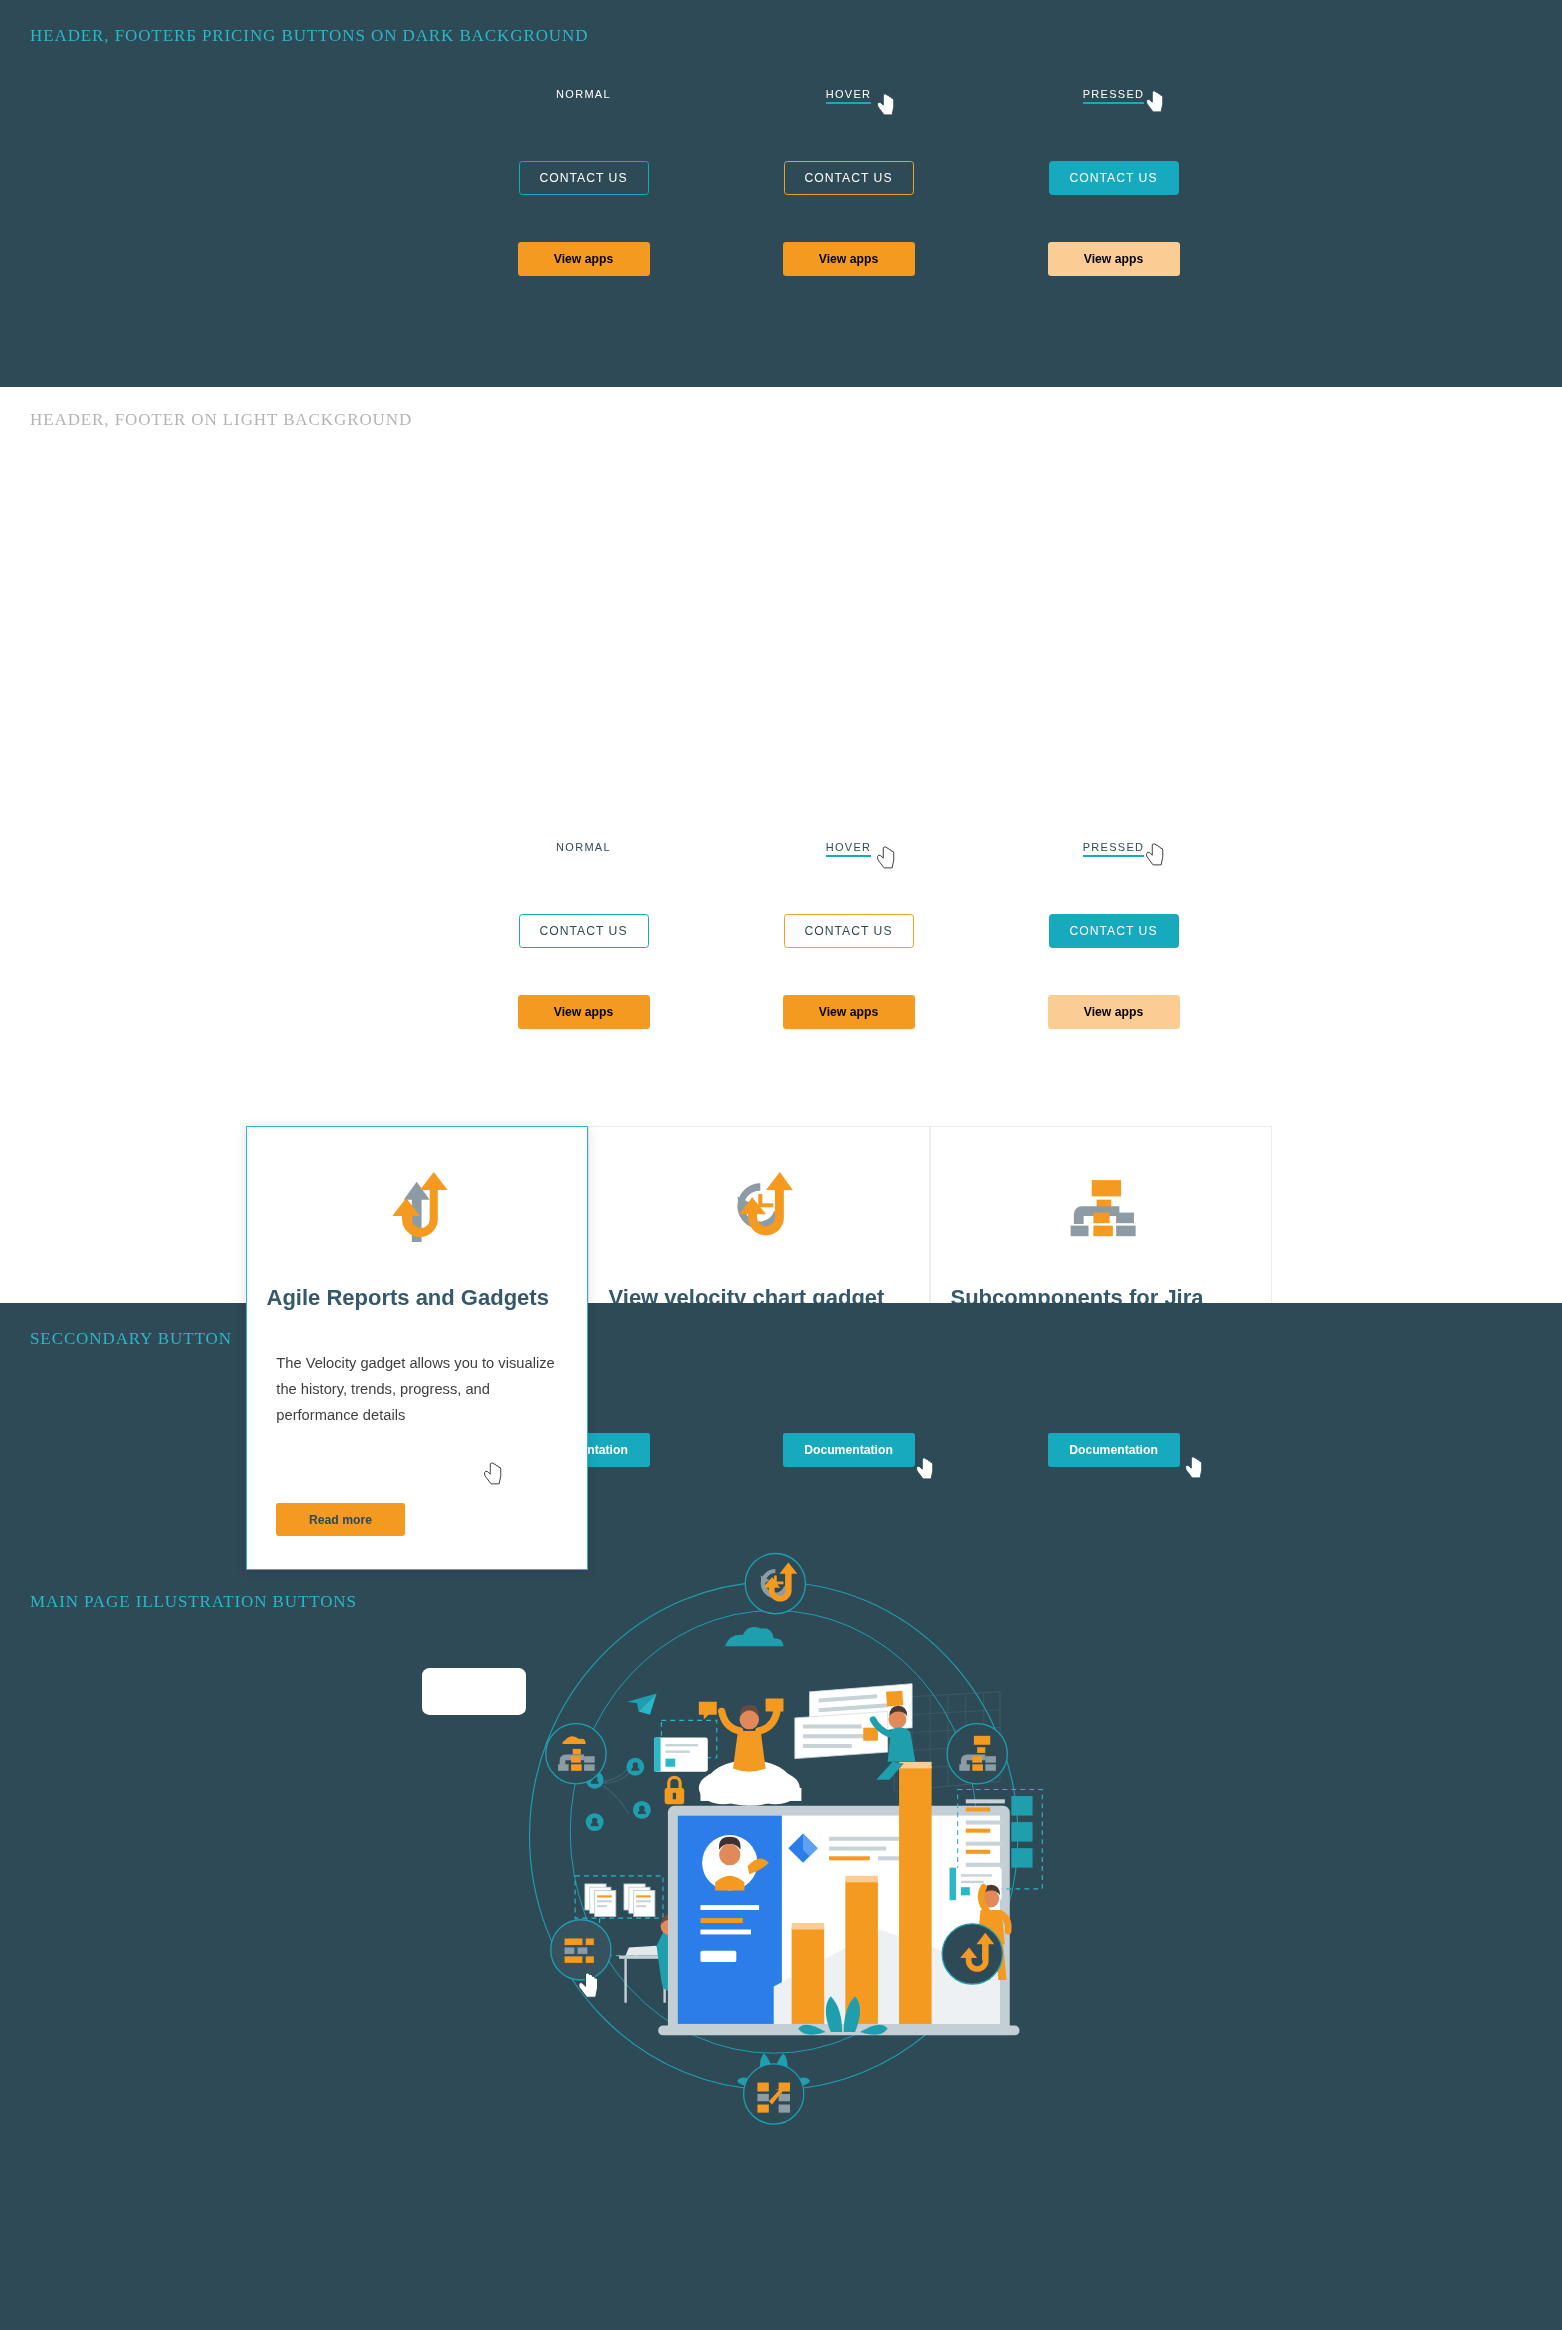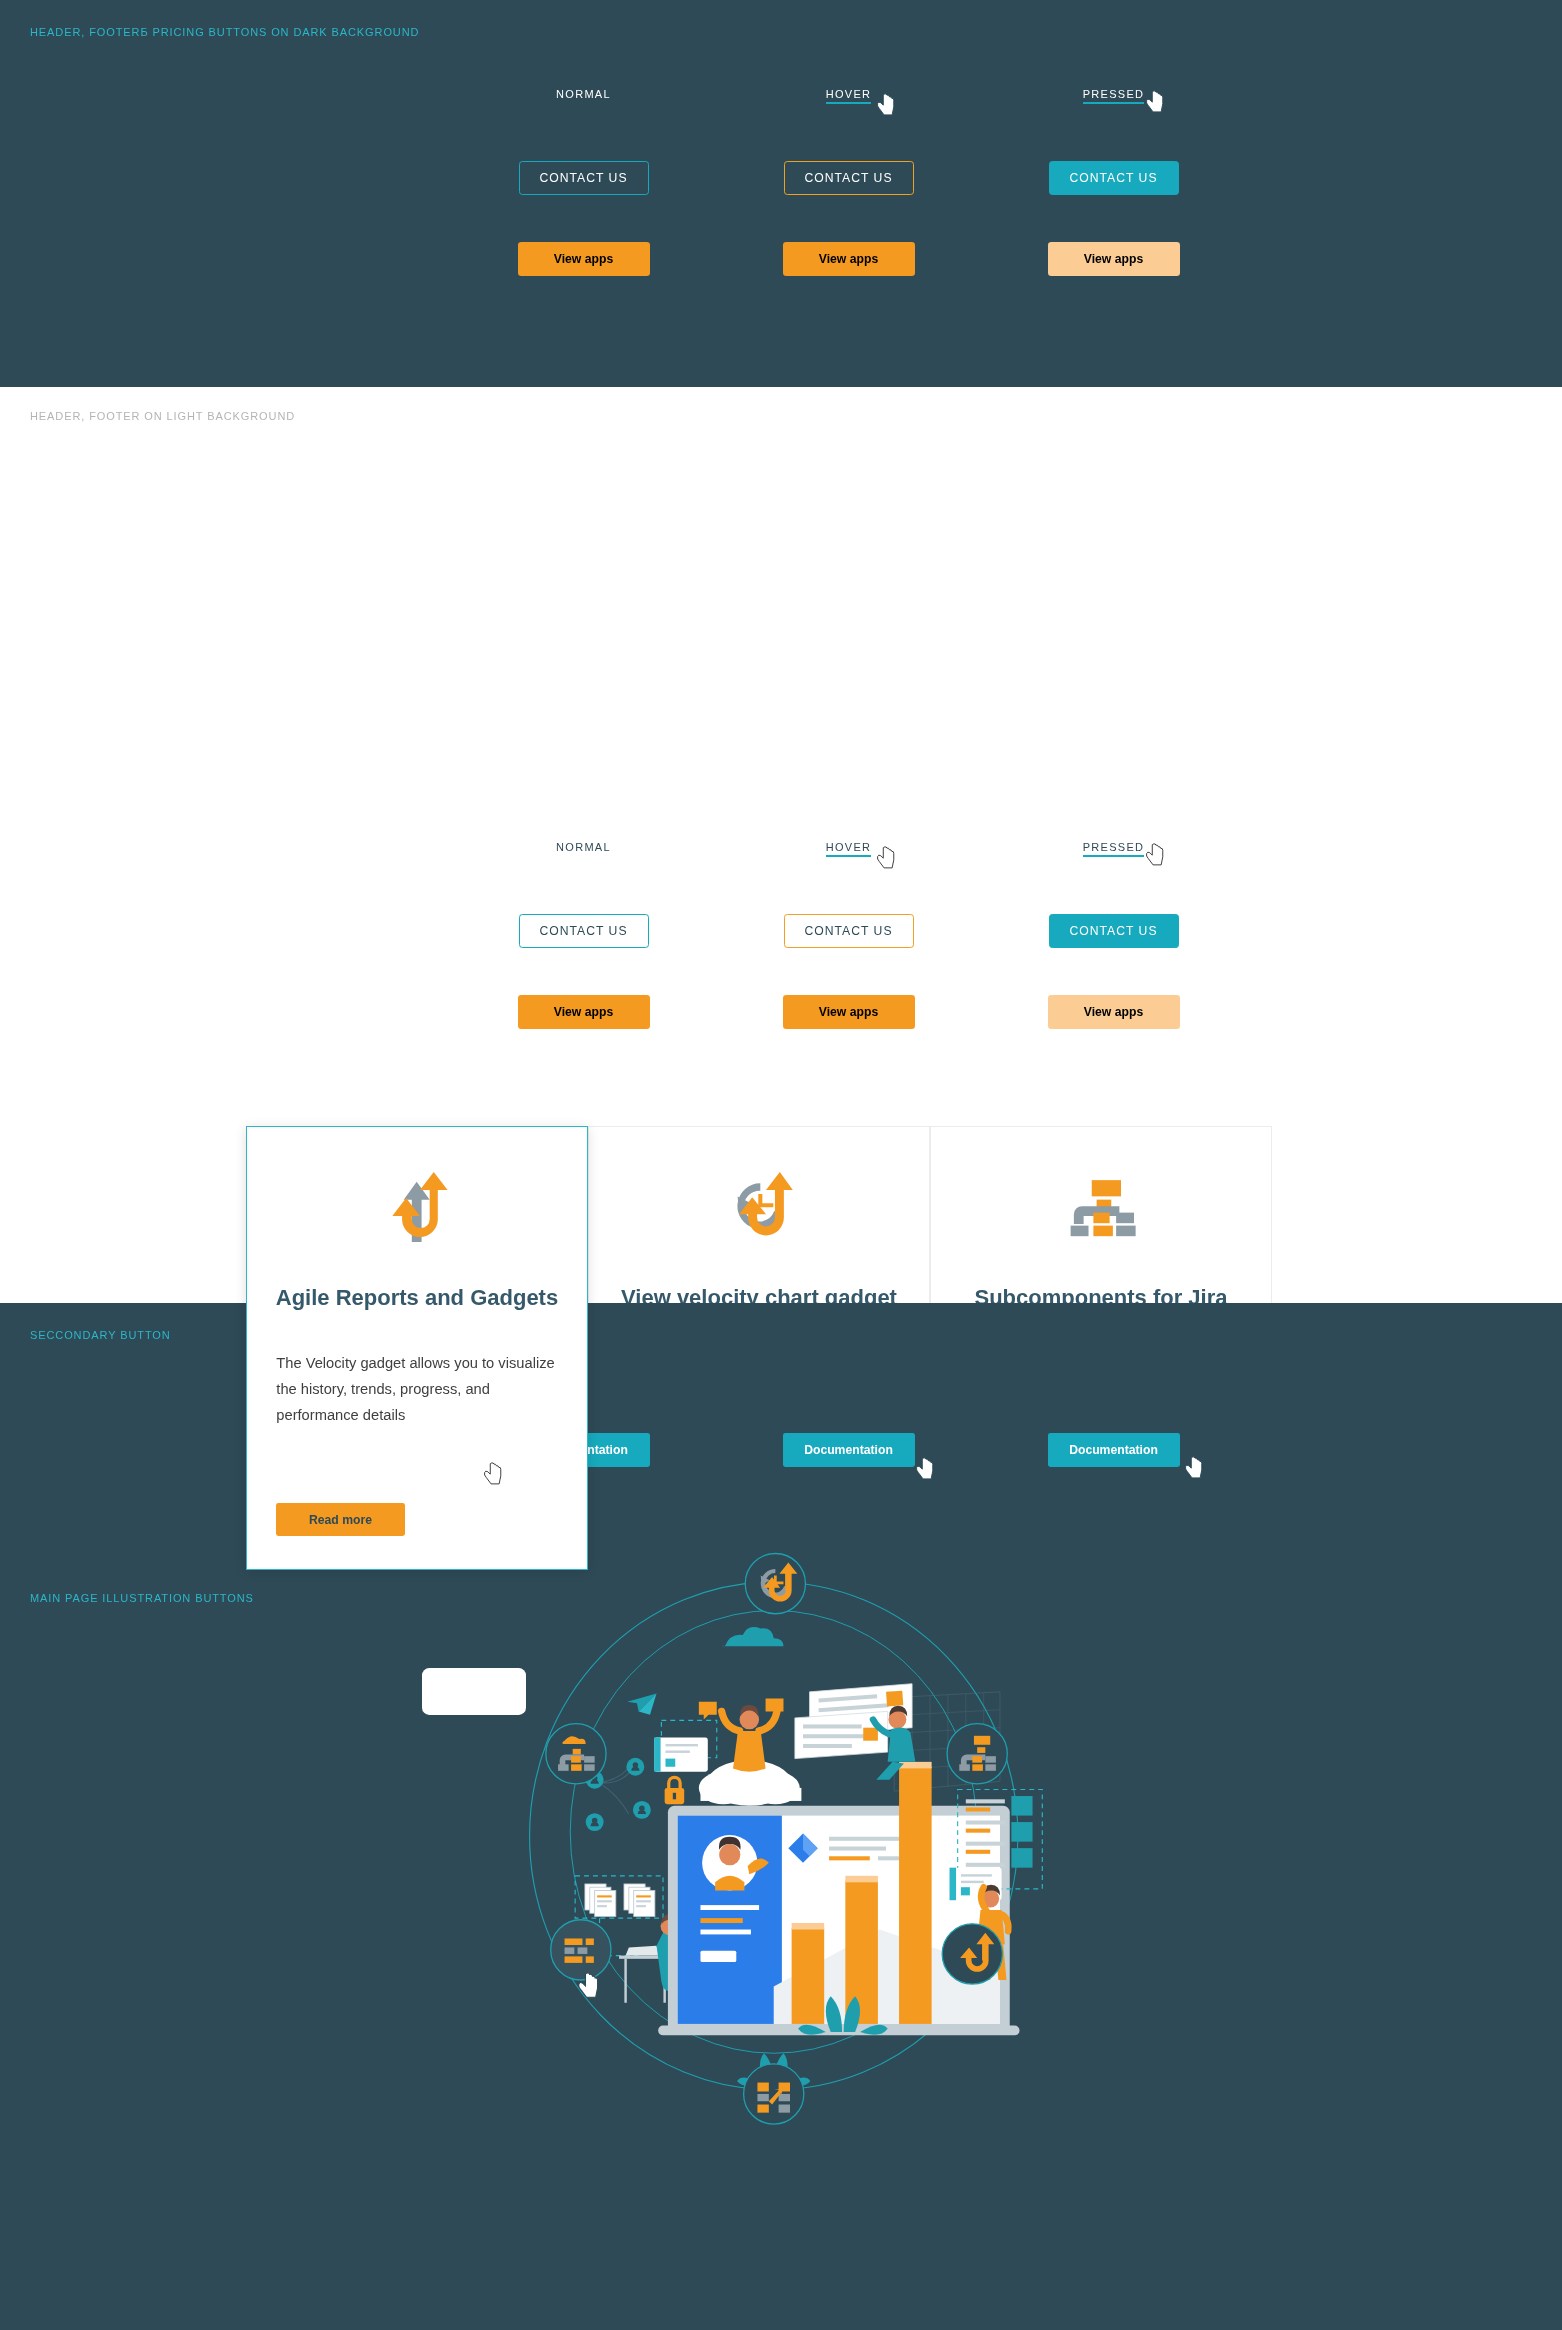--- a/index.html
+++ b/index.html
@@ -11,25 +11,25 @@
   .page { width: 1563px; position: relative; overflow: hidden; }
 
   
   .sec { position: relative; width: 100%; }
   .sec-dark  { background: #2e4a57; }
   .sec-light { background: #ffffff; }
 
   .sec-label {
     position: absolute;
     left: 30px;
-    font-size: 11px;
+    font-size: 17px;
     letter-spacing: 0.9px;
     font-weight: 400;
     text-transform: uppercase;
-    font-family: Liberation Sans, sans-serif;
+    font-family: Liberation Serif, serif;
   }
   .sec-label.on-dark  { color: #2bb7c8; }
   .sec-label.on-light { color: #b4b4b4; }
 
   
   .state-row {
     position: absolute;
     left: 451px;
     width: 716px;
     display: flex;
@@ -126,21 +126,20 @@
     z-index: 2;
   }
   .card-icon {
     height: 106px;
     display: flex;
     align-items: center;
     justify-content: center;
   }
   .card-title {
     margin-top: 21px;
-    text-align: center;
     font-size: 22px;
     font-weight: bold;
     color: #35596b;
     line-height: 1.2;
   }
   .card-desc {
     margin-top: 40px;
     font-size: 14.7px;
     line-height: 1.75;
     color: #3f3f3f;

